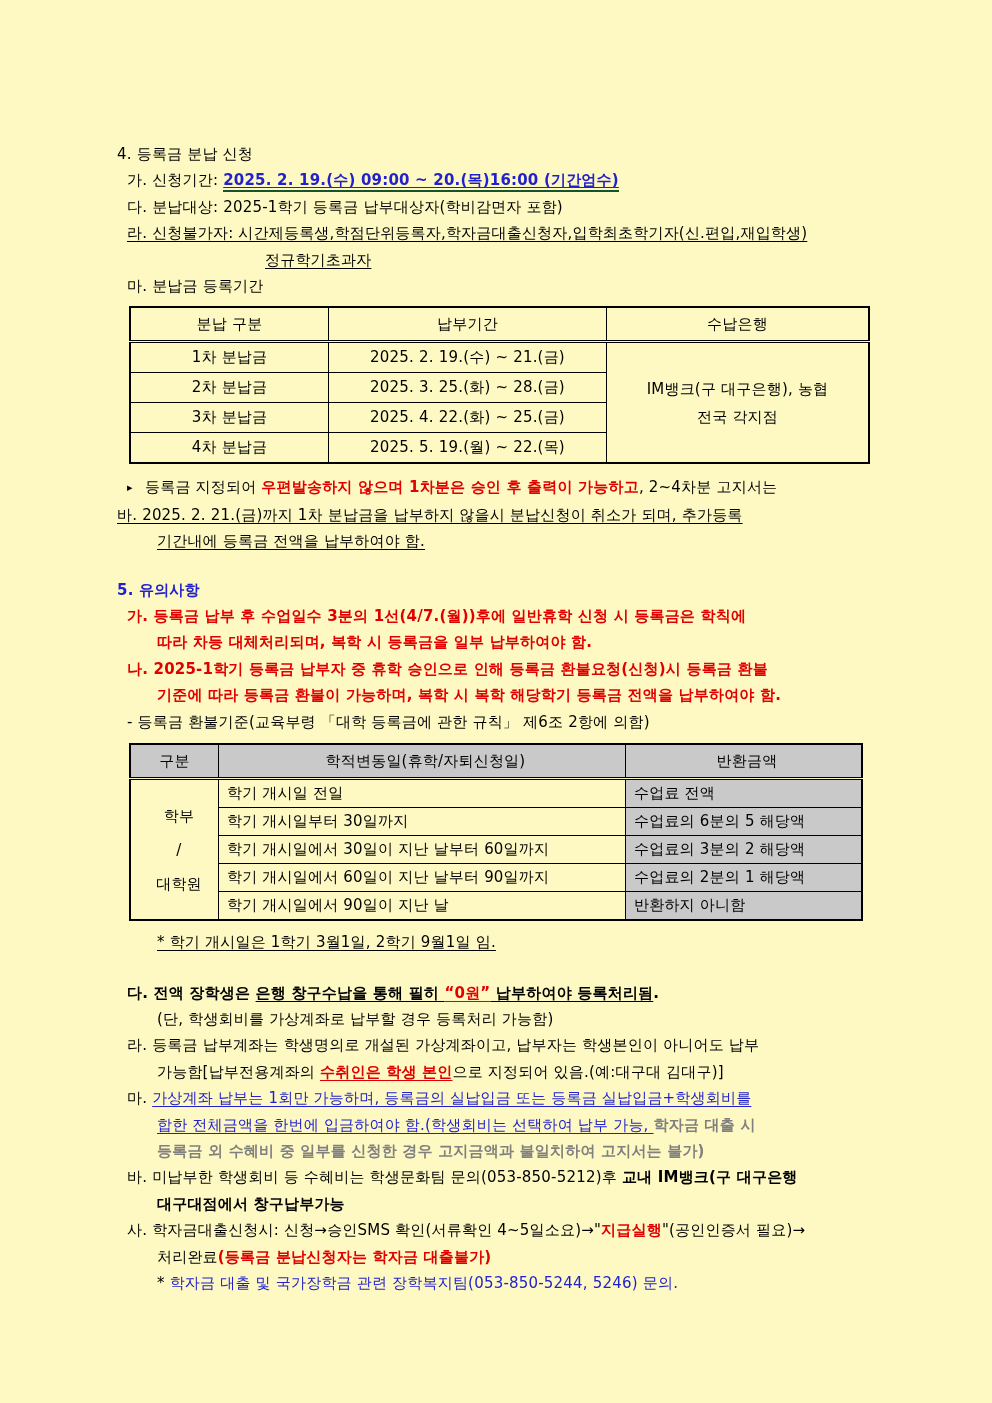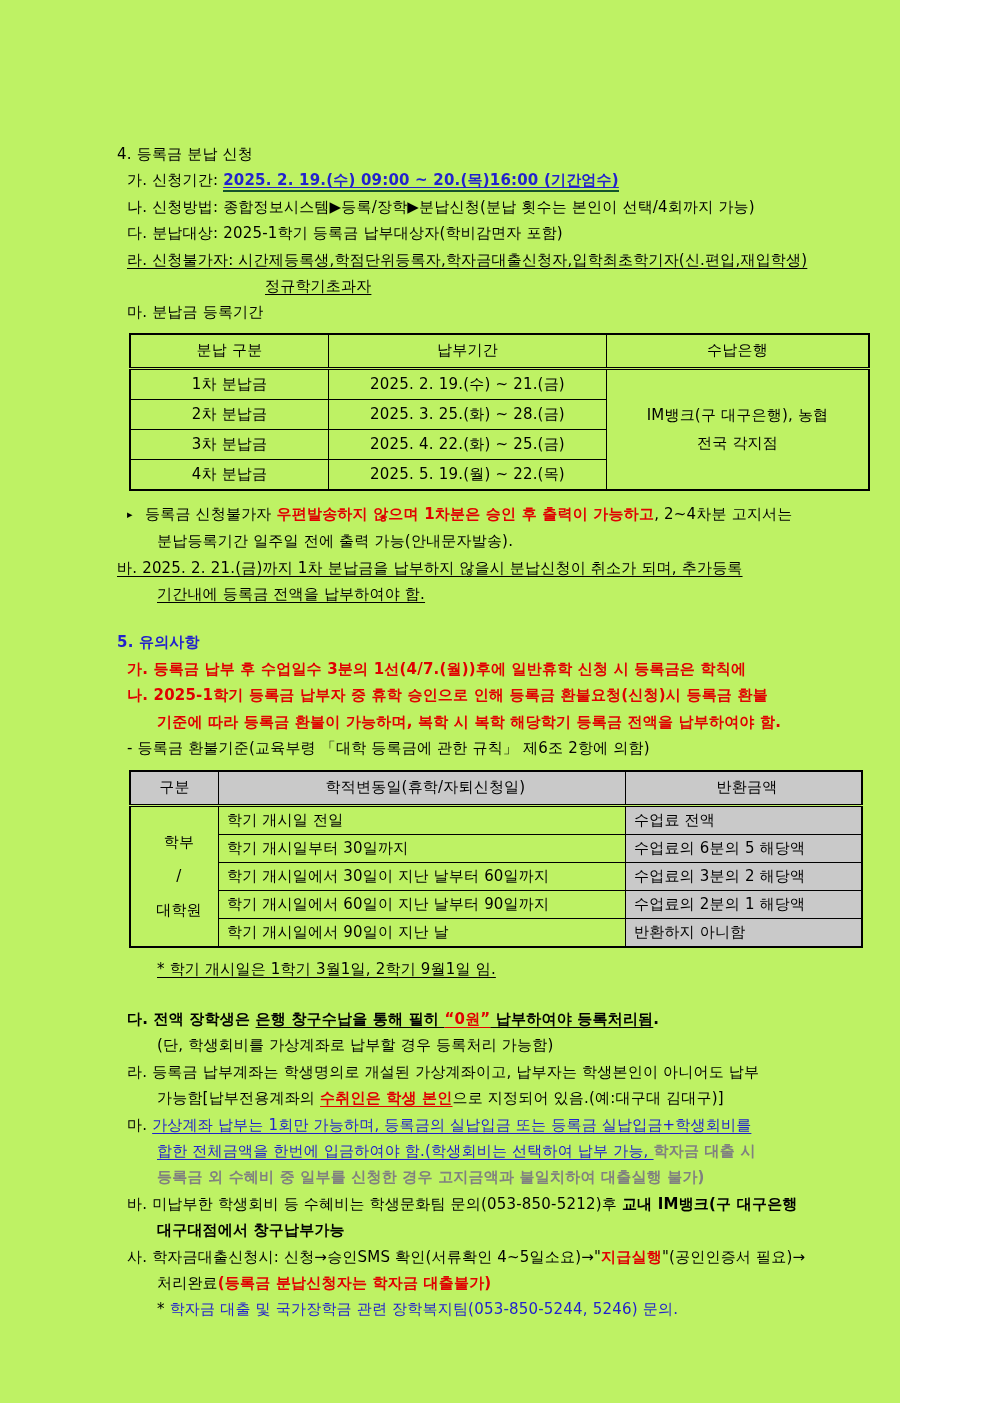--- a/index.html
+++ b/index.html
@@ -1,20 +1,20 @@
 <!DOCTYPE html>
 <html><head>
 <meta charset="utf-8">
 <style>
   html,body{margin:0;padding:0;background:#fff;}
   .page{
     position:relative;
-    width:900px;
+    width:992px;
     height:1403px;
-    background:#bef264;
+    background:#fef9c3;
     font-family:"DejaVu Sans","Liberation Sans",sans-serif;
     font-size:15px;
     color:#000;
     letter-spacing:0.2px;
     overflow:hidden;
   }
   .content{padding:141px 30px 0 117px;}
   .ln{line-height:26.4px;white-space:nowrap;}
   .indent1{padding-left:10px;}   
   .indent2{padding-left:40px;}   
@@ -56,21 +56,20 @@
 
 <div class="page">
   <div class="content">
 
     <div class="ln">4. 등록금 분납 신청</div>
 
     <div class="ln indent1">
       <span>가. 신청기간: </span><span class="period-hl">2025. 2. 19.(수) 09:00 ~ 20.(목)16:00 (기간엄수)</span>
     </div>
 
-    <div class="ln indent1">나. 신청방법: 종합정보시스템▶등록/장학▶분납신청(분납 횟수는 본인이 선택/4회까지 가능)</div>
     <div class="ln indent1">다. 분납대상: 2025-1학기 등록금 납부대상자(학비감면자 포함)</div>
     <div class="ln indent1">
       <span class="ul">라. 신청불가자: 시간제등록생,학점단위등록자,학자금대출신청자,입학최초학기자(신.편입,재입학생)</span>
     </div>
     <div class="ln indent3">
       <span class="ul">정규학기초과자</span>
     </div>
     <div class="ln indent1">마. 분납금 등록기간</div>
 
     <table class="t1">
@@ -97,34 +96,34 @@
         <td class="c2">2025. 4. 22.(화) ~ 25.(금)</td>
       </tr>
       <tr>
         <td class="c1">4차 분납금</td>
         <td class="c2">2025. 5. 19.(월) ~ 22.(목)</td>
       </tr>
     </tbody>
       </table>
 
     <div class="ln indent1">
-      <span class="bullet">▸</span><span>등록금 신청불가자 </span><span class="red b">우편발송하지 않으며 1차분은 승인 후 출력이 가능하고</span><span>, 2~4차분 고지서는</span>
-    </div>
-    <div class="ln indent2">분납등록기간 일주일 전에 출력 가능(안내문자발송).</div>
+      <span class="bullet">▸</span><span>등록금 지정되어 </span><span class="red b">우편발송하지 않으며 1차분은 승인 후 출력이 가능하고</span><span>, 2~4차분 고지서는</span>
+    </div>
 
     <div class="ln">
       <span class="ul">바. 2025. 2. 21.(금)까지 1차 분납금을 납부하지 않을시 분납신청이 취소가 되며, 추가등록</span>
     </div>
     <div class="ln indent2">
       <span class="ul">기간내에 등록금 전액을 납부하여야 함.</span>
     </div>
 
     <div class="ln blue b big-gap">5. 유의사항</div>
 
     <div class="ln indent1 red b">가. 등록금 납부 후 수업일수 3분의 1선(4/7.(월))후에 일반휴학 신청 시 등록금은 학칙에</div>
+    <div class="ln indent2 red b">따라 차등 대체처리되며, 복학 시 등록금을 일부 납부하여야 함.</div>
     <div class="ln indent1 red b">나. 2025-1학기 등록금 납부자 중 휴학 승인으로 인해 등록금 환불요청(신청)시 등록금 환불</div>
     <div class="ln indent2 red b">기준에 따라 등록금 환불이 가능하며, 복학 시 복학 해당학기 등록금 전액을 납부하여야 함.</div>
     <div class="ln indent1">- 등록금 환불기준(교육부령 「대학 등록금에 관한 규칙」 제6조 2항에 의함)</div>
 
     <table class="t2">
       <tbody>
           <tr>
         <th class="g1">구분</th>
         <th class="g2">학적변동일(휴학/자퇴신청일)</th>
         <th class="g3">반환금액</th>
@@ -170,21 +169,21 @@
     <div class="ln indent2">
       <span>가능함[납부전용계좌의 </span><span class="red b ul">수취인은 학생 본인</span><span>으로 지정되어 있음.(예:대구대 김대구)]</span>
     </div>
 
     <div class="ln indent1">
       <span>마. </span><span class="blue ul">가상계좌 납부는 1회만 가능하며, 등록금의 실납입금 또는 등록금 실납입금+학생회비를</span>
     </div>
     <div class="ln indent2">
       <span class="blue ul">합한 전체금액을 한번에 입금하여야 함.(학생회비는 선택하여 납부 가능, </span><span class="gray">학자금 대출 시</span>
     </div>
-    <div class="ln indent2 gray">등록금 외 수혜비 중 일부를 신청한 경우 고지금액과 불일치하여 대출실행 불가)</div>
+    <div class="ln indent2 gray">등록금 외 수혜비 중 일부를 신청한 경우 고지금액과 불일치하여 고지서는 불가)</div>
 
     <div class="ln indent1">
       <span>바. 미납부한 학생회비 등 수혜비는 학생문화팀 문의(053-850-5212)후 </span><span class="b">교내 IM뱅크(구 대구은행</span>
     </div>
     <div class="ln indent2 b">대구대점에서 창구납부가능</div>
 
     <div class="ln indent1">
       <span>사. 학자금대출신청시: 신청→승인SMS 확인(서류확인 4~5일소요)→"</span><span class="red b">지급실행</span><span>"(공인인증서 필요)→</span>
     </div>
     <div class="ln indent2">

